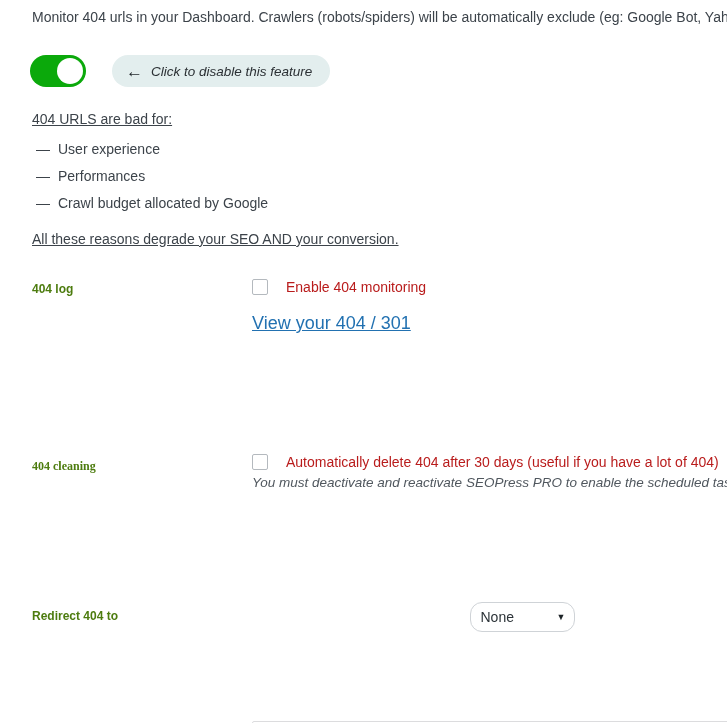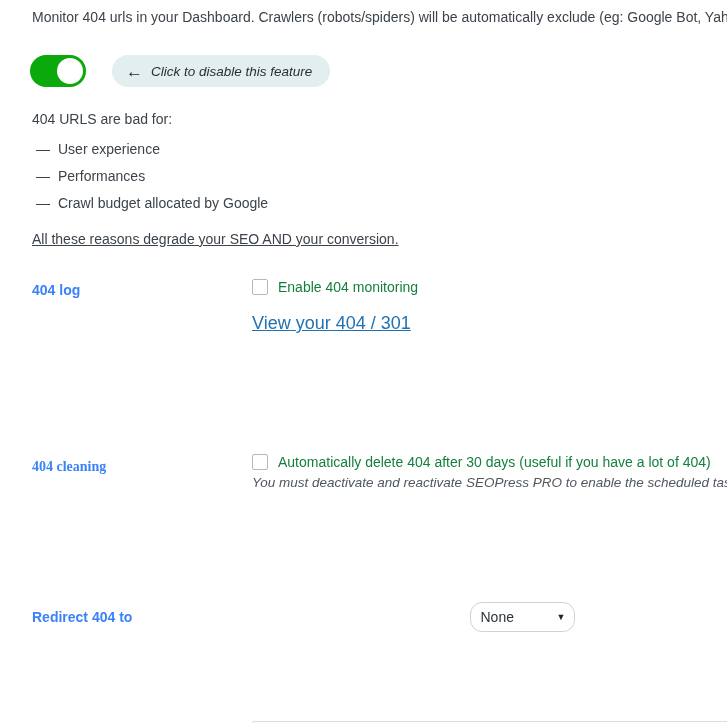--- a/index.html
+++ b/index.html
@@ -89,20 +89,21 @@
   }
 
   
   .badfor-title {
     position: absolute;
     left: 32px;
     top: 111px;
     font-size: 14px;
     color: #3c434a;
     white-space: nowrap;
+    text-decoration: underline;
   }
   .badlist {
     position: absolute;
     left: 36px;
     top: 141px;
     margin: 0;
     padding: 0;
     list-style: none;
   }
   .badlist li {
@@ -136,22 +137,22 @@
     width: 727px;
   }
   .row {
     position: relative;
     width: 727px;
   }
   .row-label {
     position: absolute;
     left: 32px;
     font-weight: bold;
-    color: #3b82f6;
-    font-size: 14px;
+    color: #4d7c0f;
+    font-size: 12px;
     white-space: nowrap;
   }
   .row-field {
     position: absolute;
     left: 252px;
     width: 540px;
   }
 
   .cb-line {
     display: flex;
@@ -161,23 +162,23 @@
   .checkbox {
     width: 16px;
     height: 16px;
     border: 1px solid #b4b9be;
     background: #fff;
     border-radius: 2px;
     flex: 0 0 auto;
     cursor: pointer;
   }
   .cb-label {
-    margin-left: 10px;
-    font-size: 14px;
-    color: #15803d;
+    margin-left: 18px;
+    font-size: 14px;
+    color: #b91c1c;
   }
   .link {
     color: #2271b1;
     text-decoration: underline;
     font-size: 18px;
     white-space: nowrap;
     cursor: pointer;
   }
   .note {
     font-style: italic;

